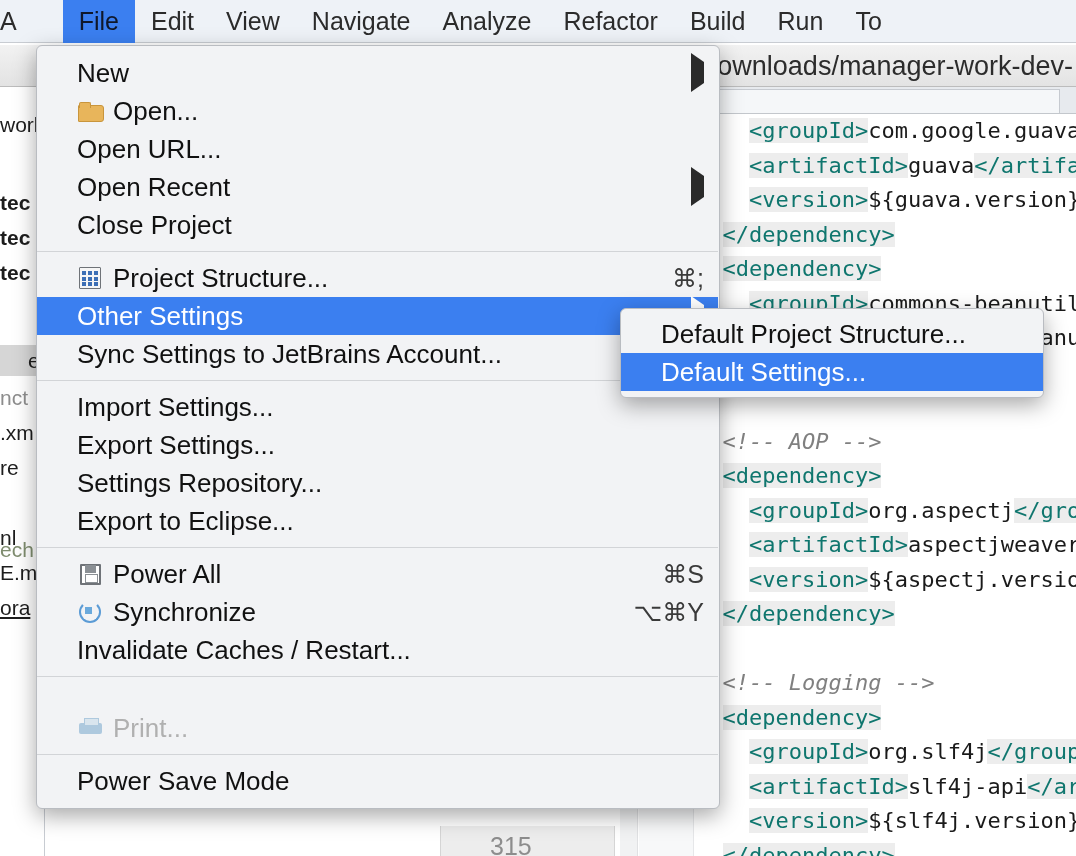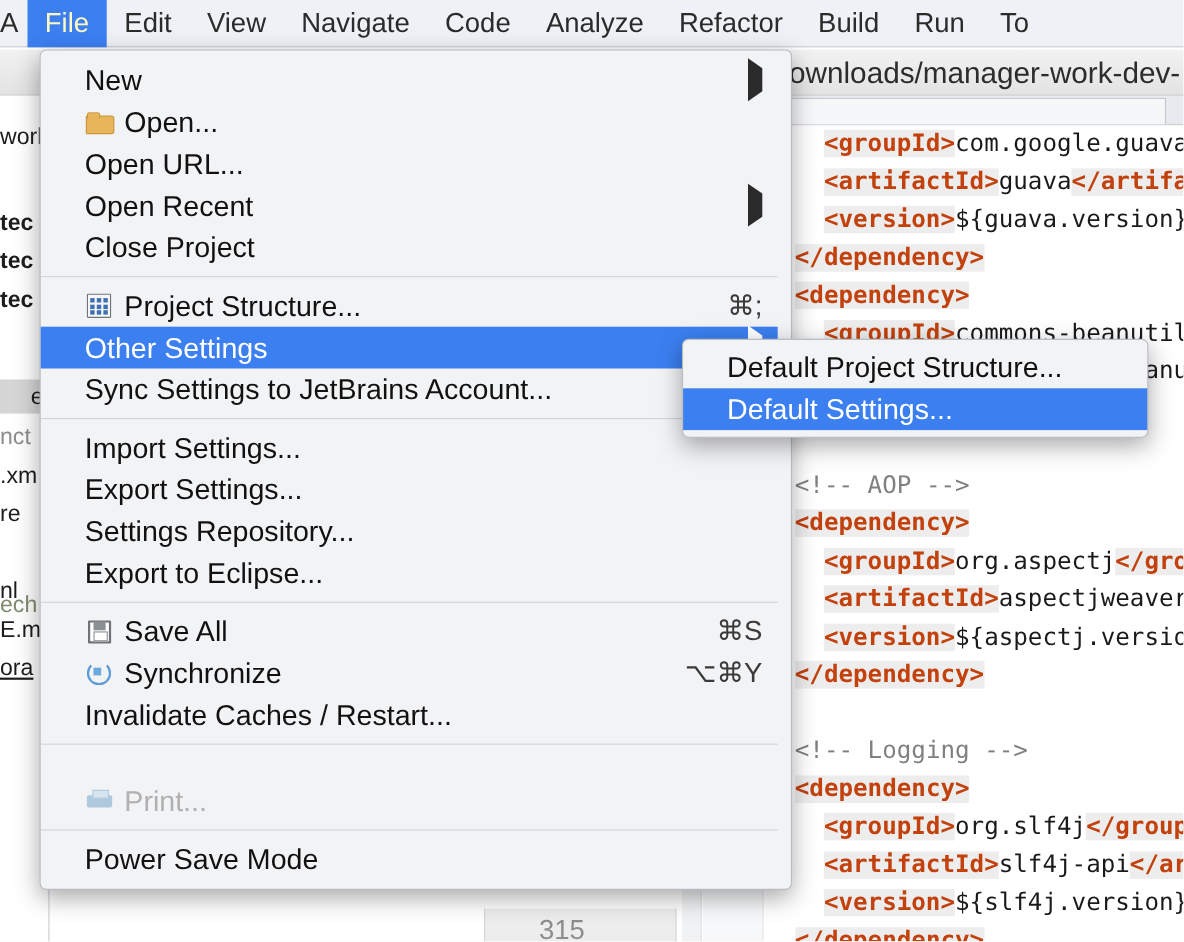--- a/index.html
+++ b/index.html
@@ -27,21 +27,22 @@
   .menubar .mb-item {
     font-size: 25px;
     color: #2b2b2b;
     padding: 0 16px;
     line-height: 43px;
     height: 43px;
     white-space: nowrap;
   }
   .menubar .mb-item.selected {
     background: #3b7ff0;
-    color: #fef9c3;
+    color: #0f172a;
+    margin-left: 38px;
   }
   .menubar .mb-item.truncated-left { padding-left: 0; padding-right: 8px;}
 
   
   .win-title {
     position: absolute; top: 45px; left: 0; width: 1076px; height: 42px;
     background: linear-gradient(#f2f2f2, #e3e3e3);
     border-bottom: 1px solid #bcbcbc;
     overflow: hidden;
   }
@@ -102,22 +103,22 @@
   .code {
     position: absolute; top: 0; left: 76px; right: 0; bottom: 0;
     font-family: "DejaVu Sans Mono", monospace;
     font-size: 22px;
     line-height: 34.5px;
     white-space: pre;
     color: #1a1a1a;
     overflow: hidden;
   }
   .code .ln { display: block; height: 34.5px; }
-  .tagname { color: #c2410c; font-weight: bold; }
-  .xcomment { color: #808080; }
+  .tagname { color: #0f766e; font-weight: normal; }
+  .xcomment { color: #808080; font-style: italic; }
   .hl { background: #ededed; }
 
   
   .editor-scroll {
     position: absolute; top: 0; left: 0; width: 10px; top: 120px; height: 430px;
     background: #c9ccd1; border-radius: 5px;
   }
 
   
   .bottom-num {
@@ -129,21 +130,21 @@
     background: #ededed; border-left: 1px solid #d5d5d5; border-right: 1px solid #d5d5d5;
   }
 
   
   .menu-popup {
     position: absolute; left: 36px; top: 45px; width: 684px;
     background: #f2f3f5;
     border: 1px solid #b9bcc1;
     border-radius: 6px;
     box-shadow: 0 7px 22px rgba(0,0,0,0.34);
-    padding: 8px 12px 8px 0;
+    padding: 8px 1px 8px 0;
     z-index: 40;
   }
   .mi {
     position: relative;
     height: 38px;
     display: flex; align-items: center;
     padding: 0 14px 0 40px;
     font-size: 26px;
     color: #111111;
     white-space: nowrap;
@@ -242,21 +243,20 @@
 <div id="root">
 
   <div class="ide-window">
 
     <div class="menubar" id="menubar">
         <div class="mb-item truncated-left">A</div>
         <div class="mb-item selected">File</div>
         <div class="mb-item">Edit</div>
         <div class="mb-item">View</div>
         <div class="mb-item">Navigate</div>
-        <div class="mb-item">Code</div>
         <div class="mb-item">Analyze</div>
         <div class="mb-item">Refactor</div>
         <div class="mb-item">Build</div>
         <div class="mb-item">Run</div>
         <div class="mb-item">To</div>
       </div>
 
     <div class="win-title">
       <div class="title-text">web [~/Downloads/manager-work-dev-</div>
     </div>
@@ -354,21 +354,21 @@
         <span class="mi-label">Settings Repository...</span>
       </div>
       <div class="mi">
         <span class="mi-label">Export to Eclipse...</span>
       </div>
       <div class="menu-sep"></div>
       <div class="mi with-icon">
         <span class="mi-icon">
           <span class="ico-save"></span>
         </span>
-        <span class="mi-label">Save All</span>
+        <span class="mi-label">Power All</span>
         <span class="mi-accel">⌘S</span>
       </div>
       <div class="mi with-icon">
         <span class="mi-icon">
           <span class="ico-sync"></span>
         </span>
         <span class="mi-label">Synchronize</span>
         <span class="mi-accel">⌥⌘Y</span>
       </div>
       <div class="mi">

